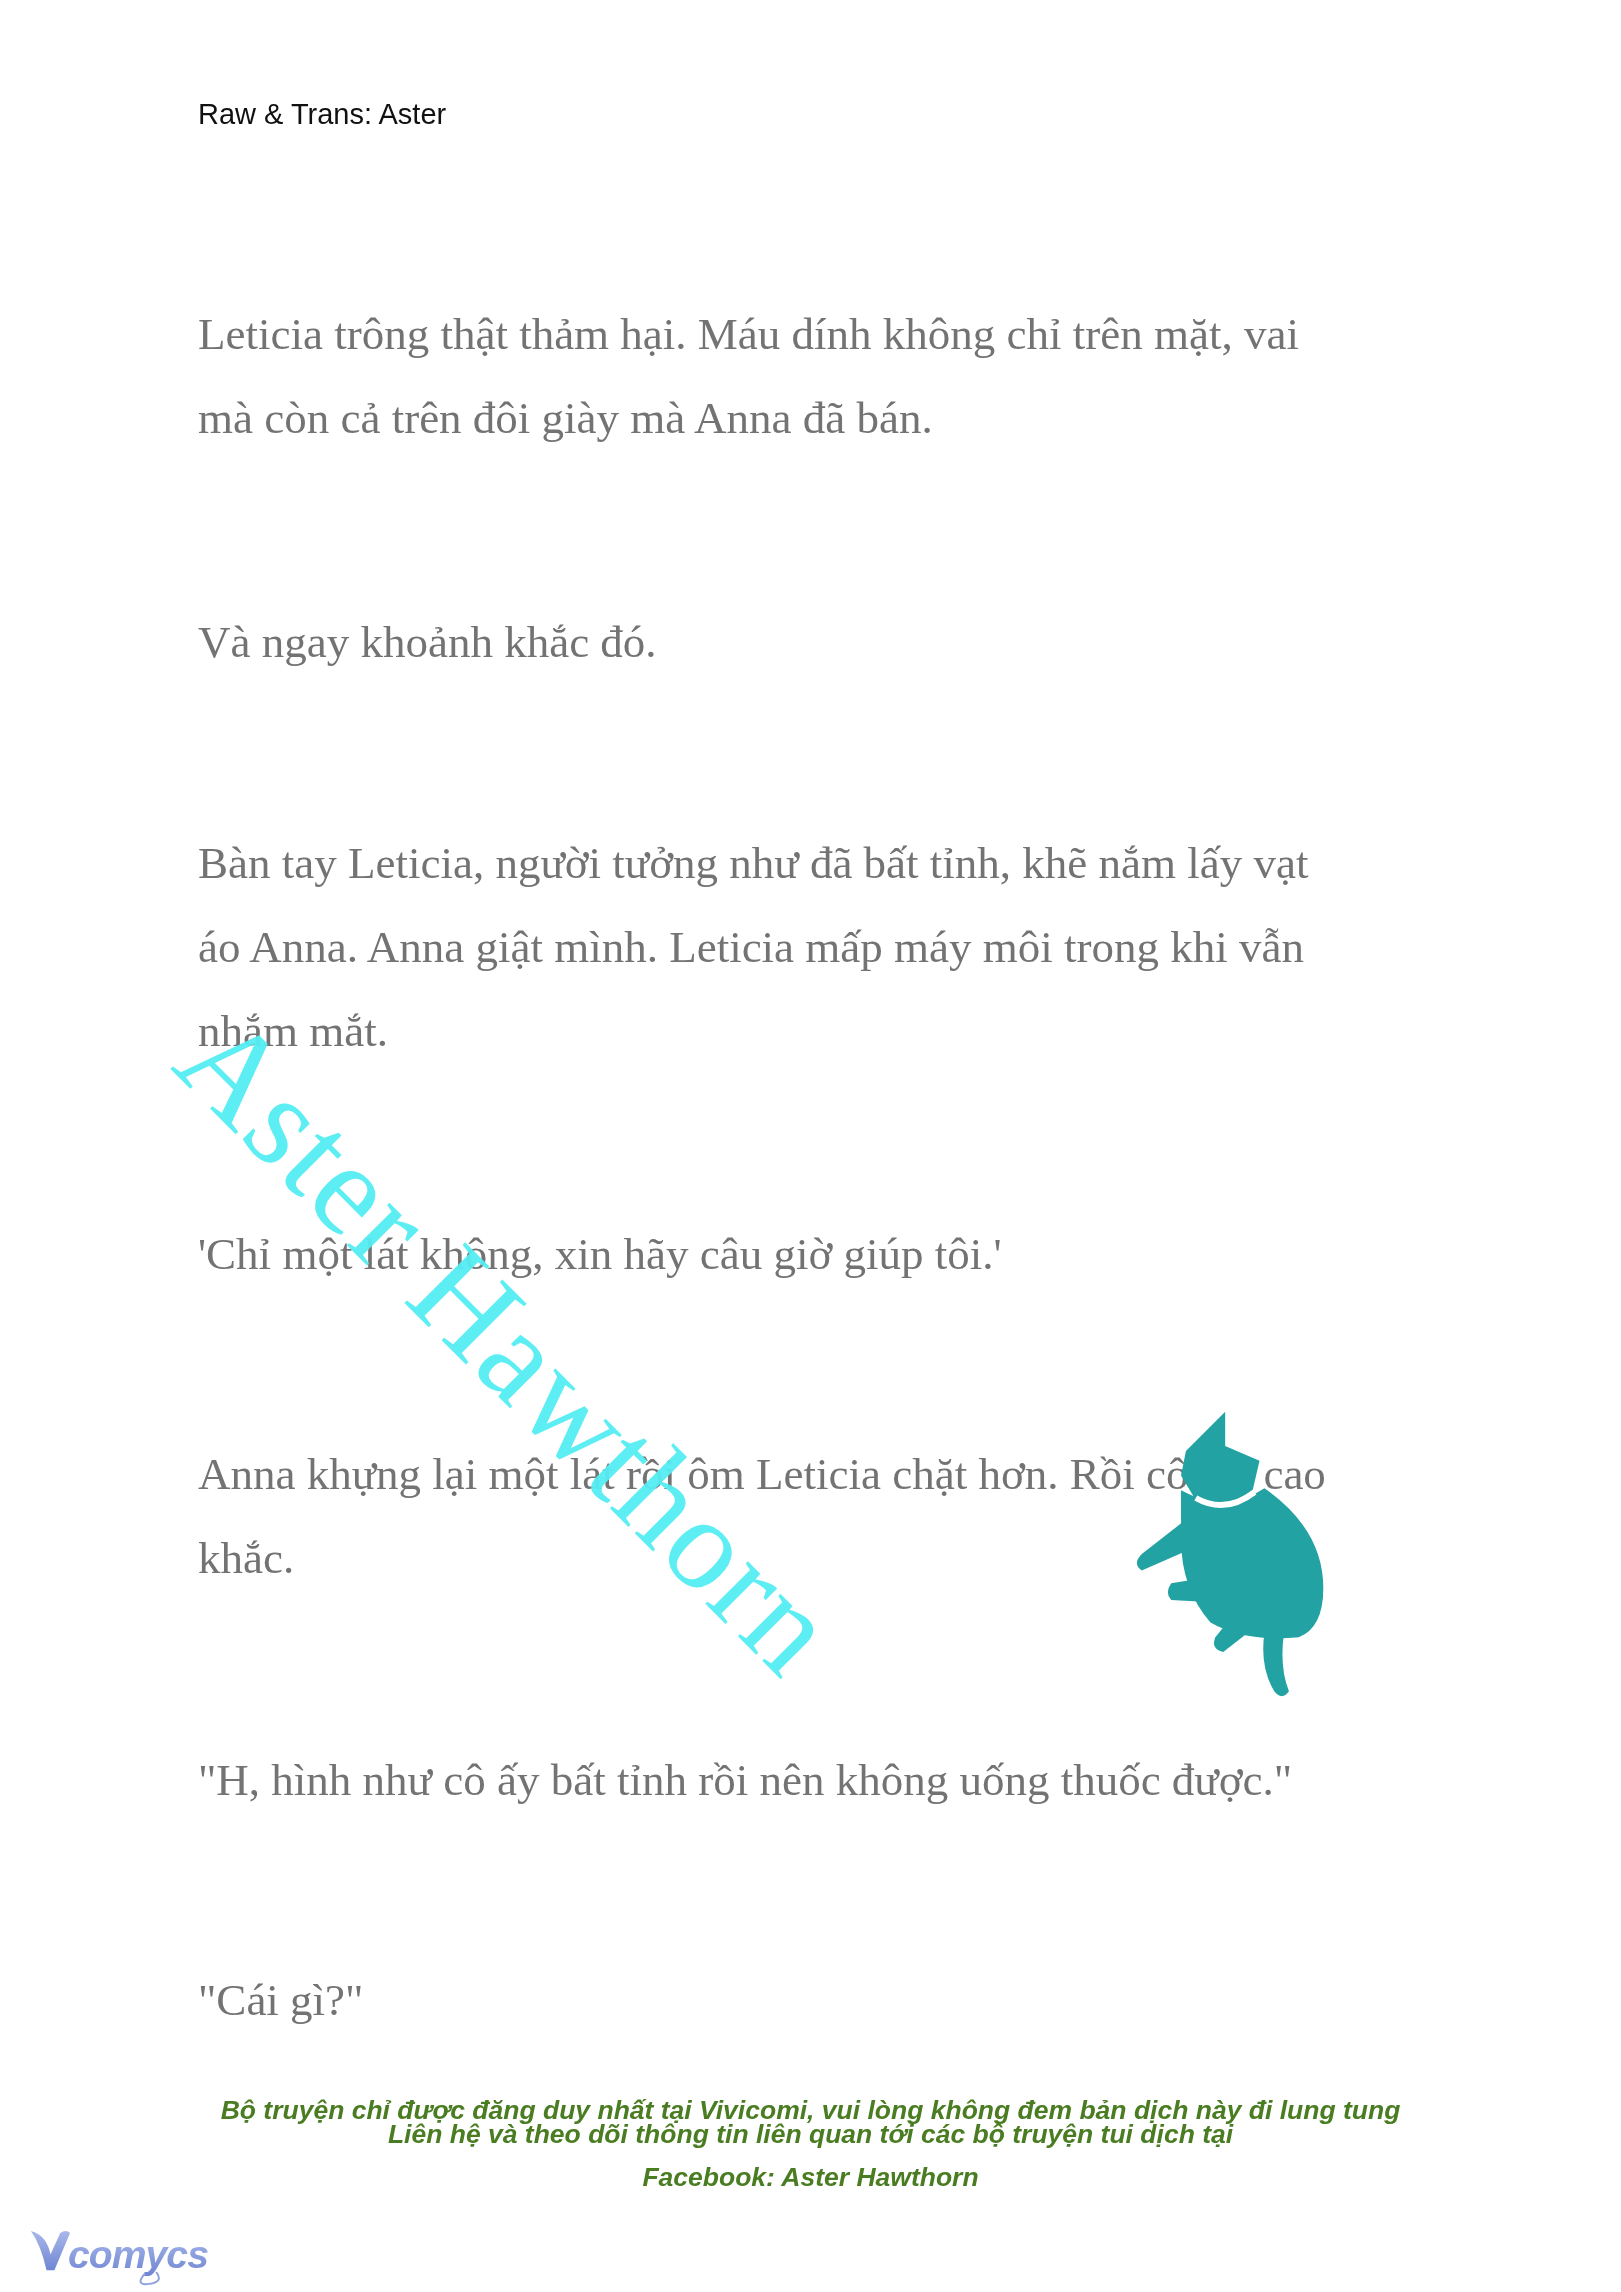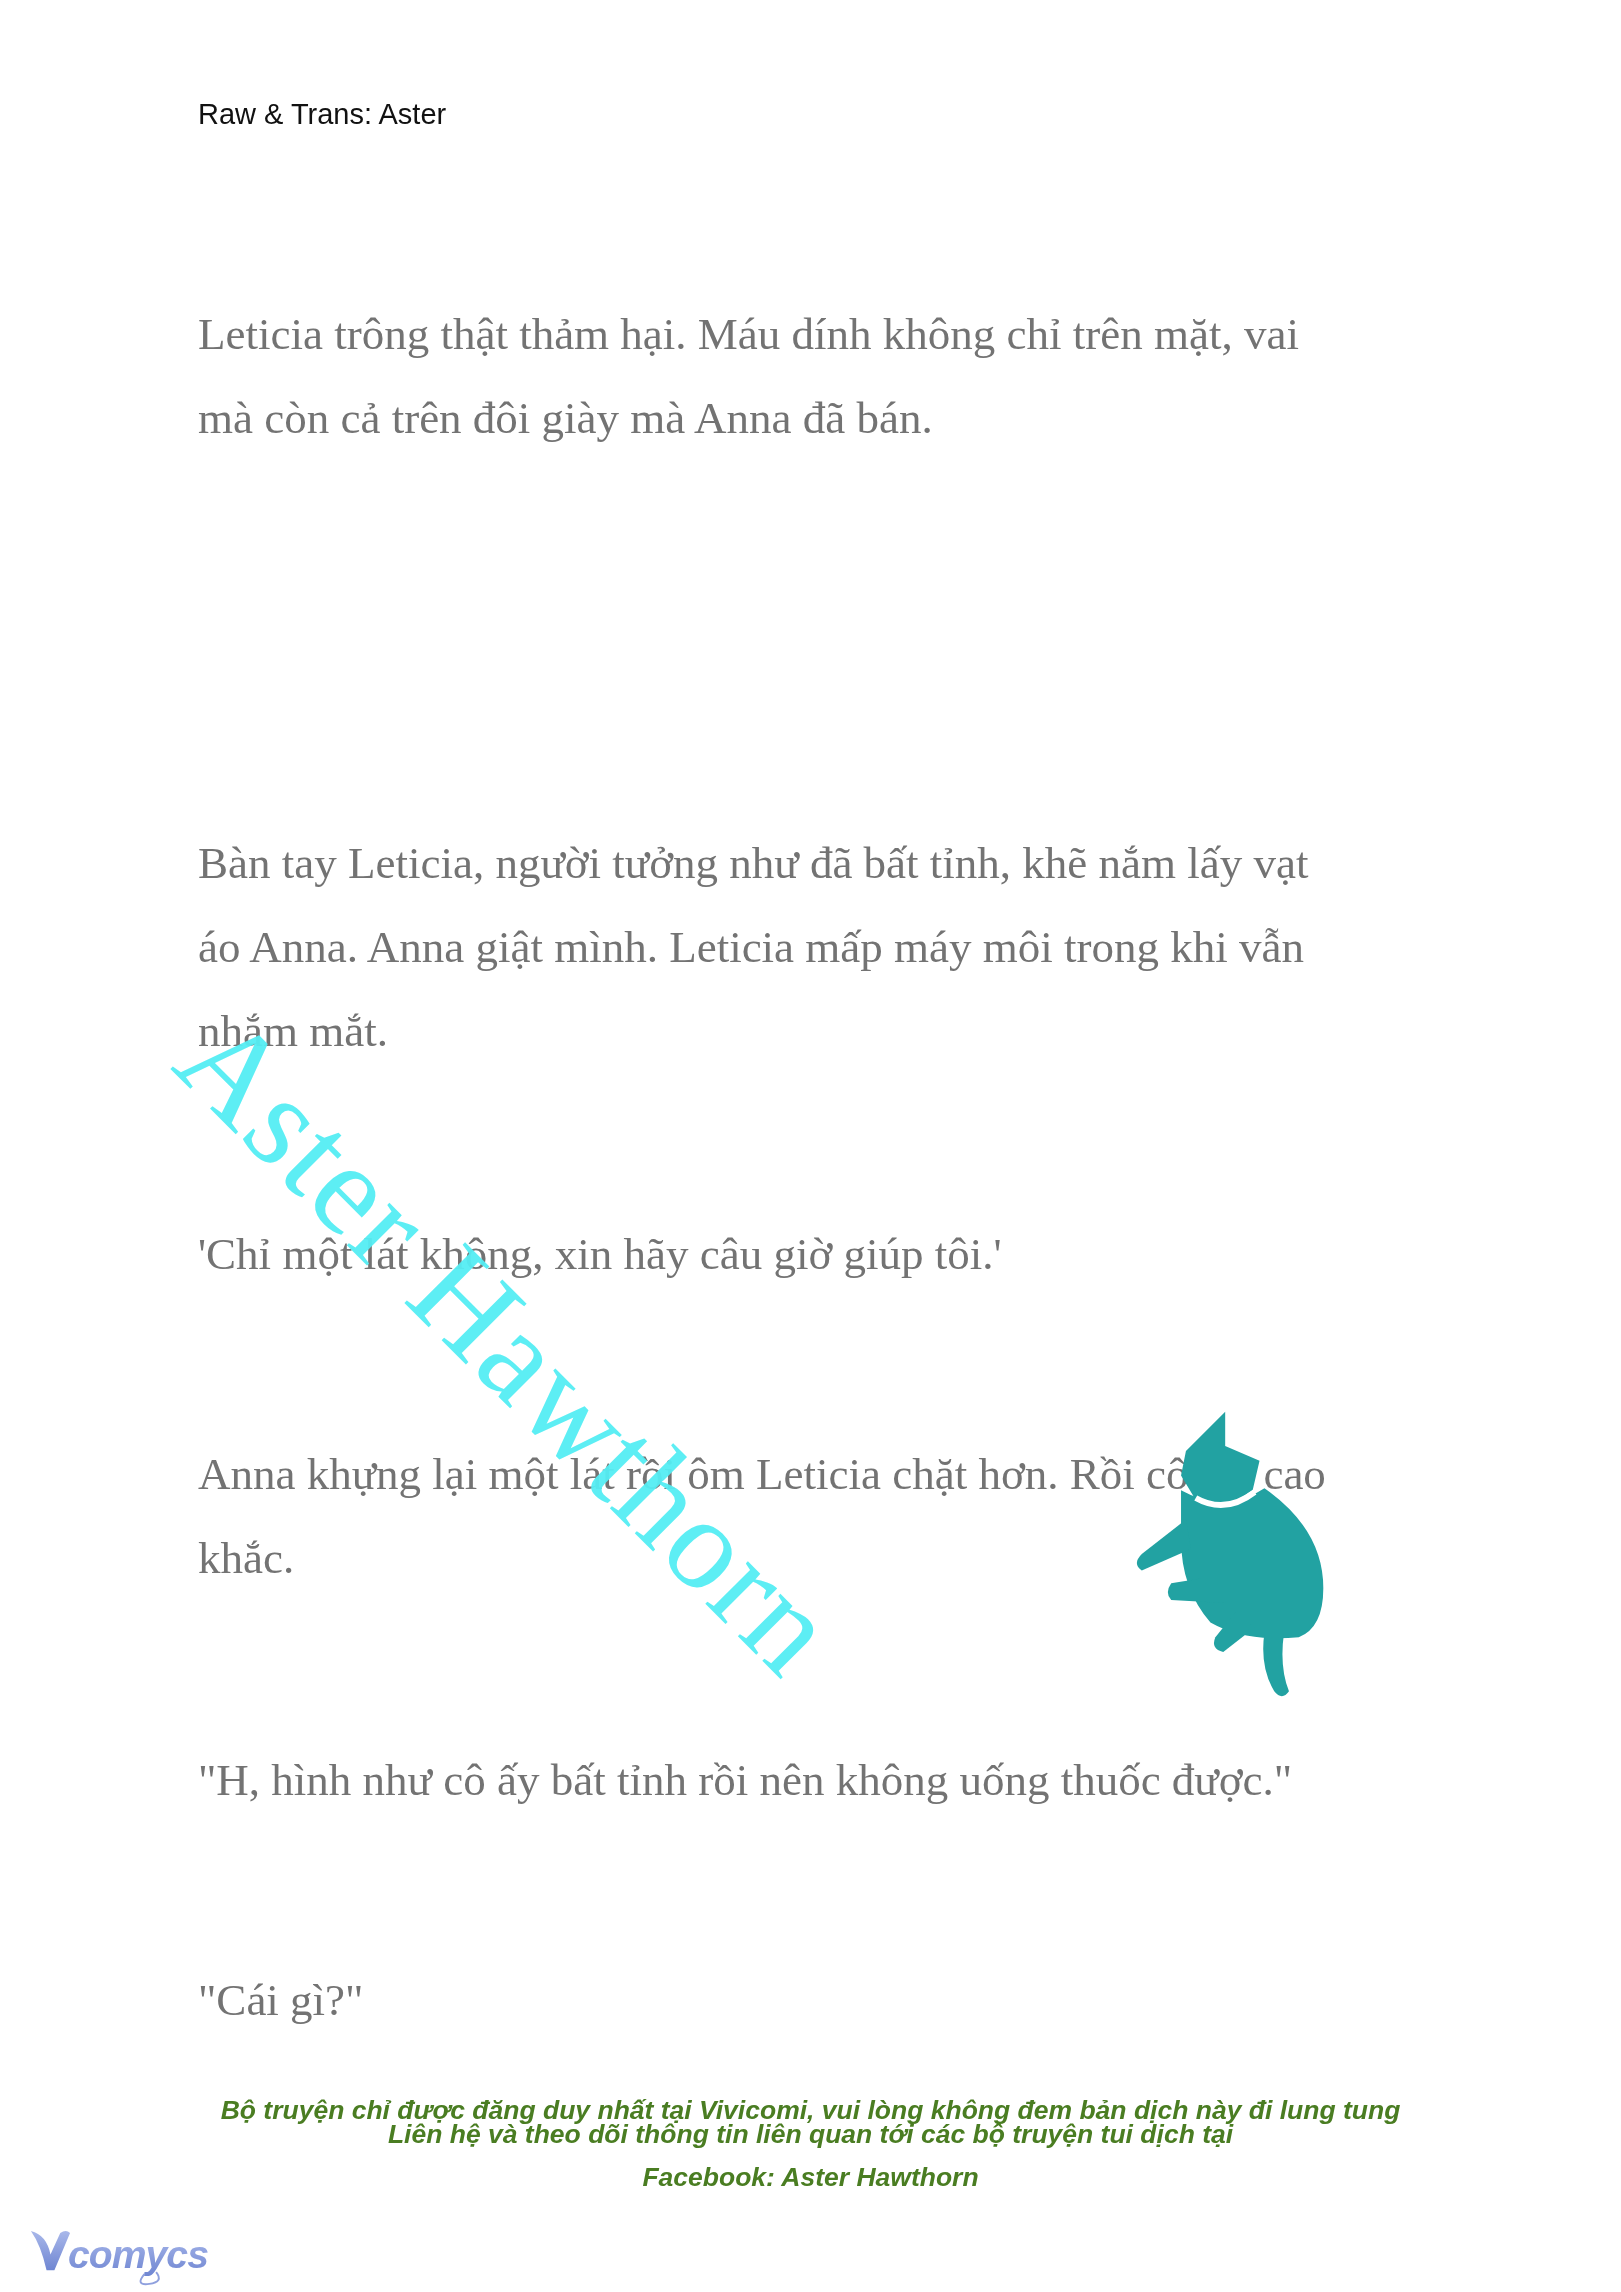--- a/index.html
+++ b/index.html
@@ -33,20 +33,23 @@
 
 <div class="page">
 
   <div class="header-credit">Raw &amp; Trans: Aster</div>
 
   <div class="body-text" style="top:292px;">
     <div>Leticia trông thật thảm hại. Máu dính không chỉ trên mặt, vai</div>
     <div>mà còn cả trên đôi giày mà Anna đã bán.</div>
   </div>
 
+  <div class="body-text" style="top:600px;">
+    <div>Và ngay khoảnh khắc đó.</div>
+  </div>
 
   <div class="body-text" style="top:821px;">
     <div>Bàn tay Leticia, người tưởng như đã bất tỉnh, khẽ nắm lấy vạt</div>
     <div>áo Anna. Anna giật mình. Leticia mấp máy môi trong khi vẫn</div>
     <div>nhắm mắt.</div>
   </div>
 
   <div class="body-text" style="top:1212px;">
     <div>'Chỉ một lát không, xin hãy câu giờ giúp tôi.'</div>
   </div>

